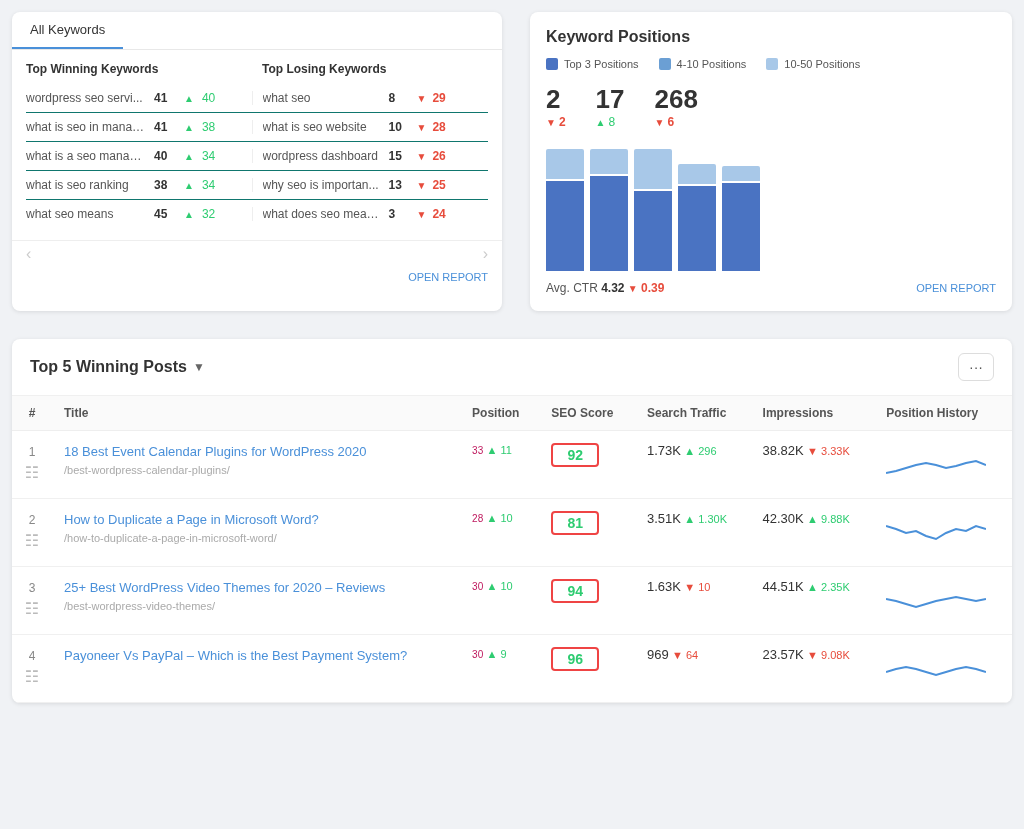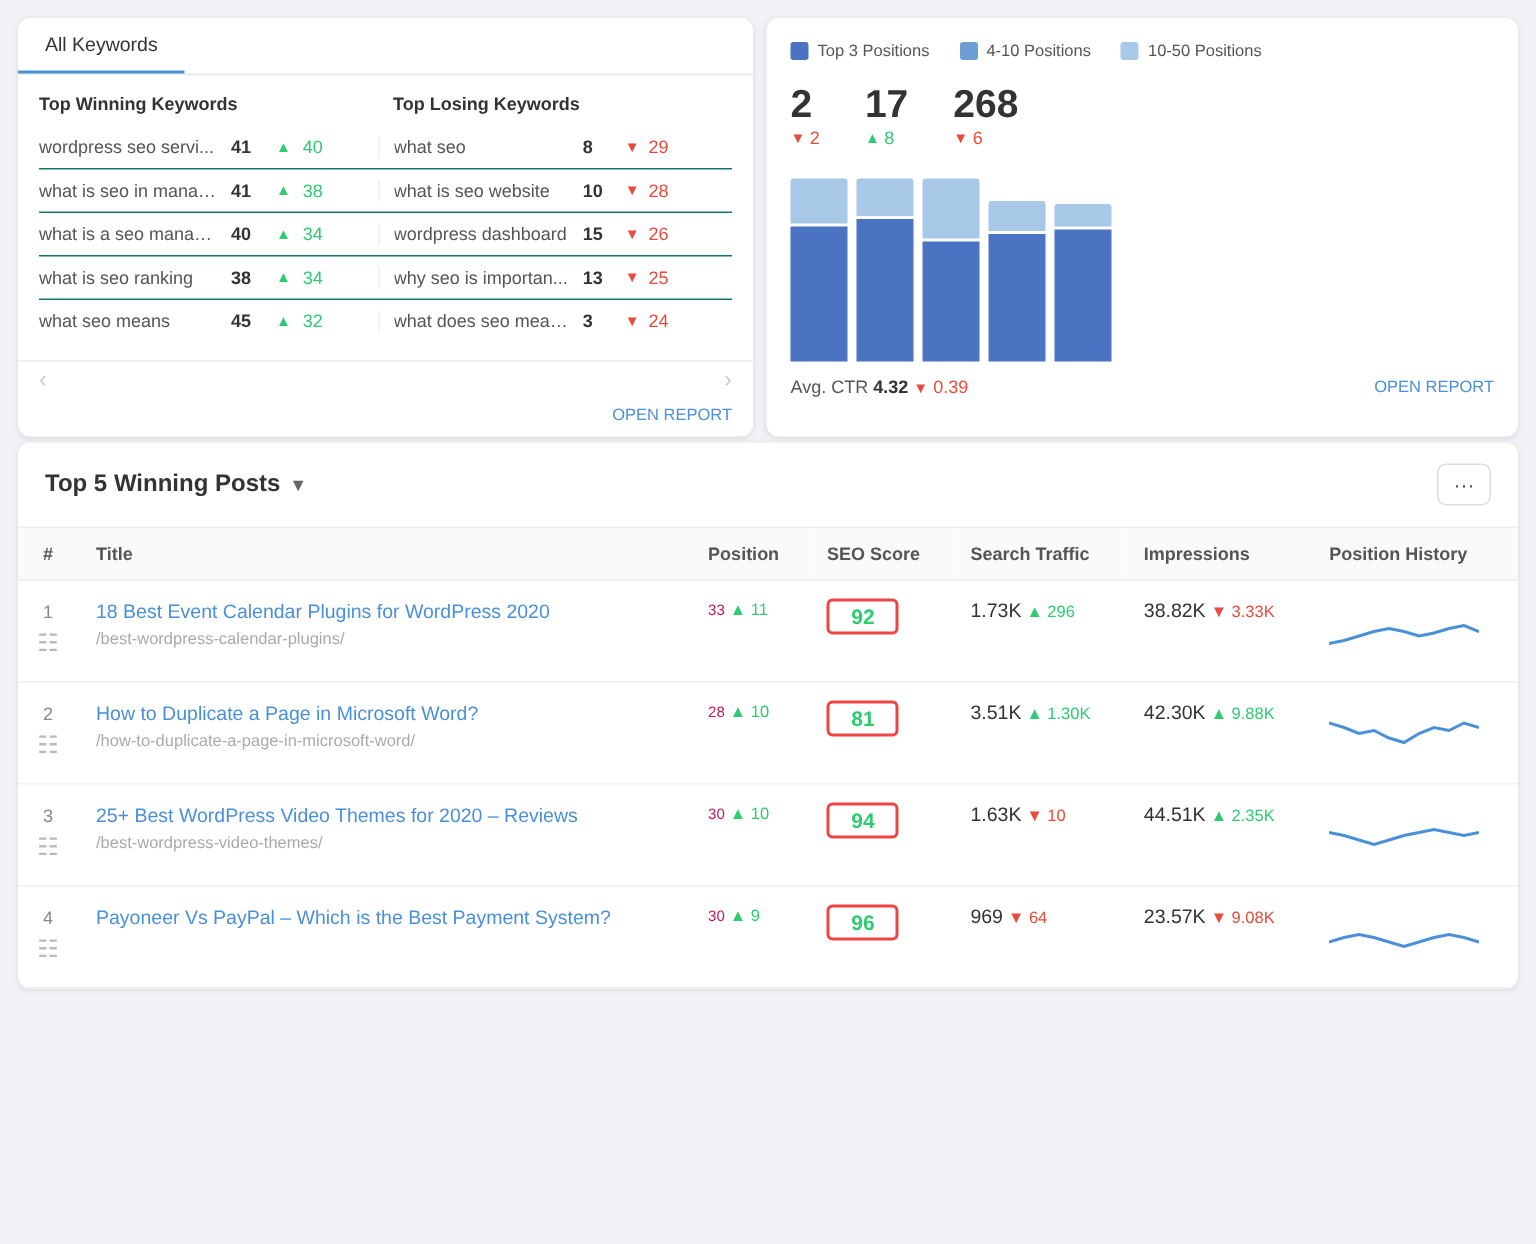--- a/index.html
+++ b/index.html
@@ -1,40 +1,40 @@
 <!DOCTYPE html>
 <html><head>
   <meta charset="utf-8">
   <style>
     * { box-sizing: border-box; margin: 0; padding: 0; }
     body { font-family: -apple-system, BlinkMacSystemFont, 'Segoe UI', sans-serif; background: #f0f2f5; font-size: 13px; color: #333; }
 
     .dashboard { padding: 12px; max-width: 1024px; }
 
-    .top-row { display: flex; gap: 9px; margin-bottom: 4px; }
+    .top-row { display: flex; gap: 28px; margin-bottom: 28px; }
 
     
     .keywords-panel { background: #fff; border-radius: 8px; box-shadow: 0 1px 4px rgba(0,0,0,0.1); flex: 0 0 490px; overflow: hidden; }
     .tabs { display: flex; border-bottom: 1px solid #e8e8e8; }
     .tab { padding: 10px 18px; cursor: pointer; font-size: 13px; color: #666; border-bottom: 2px solid transparent; }
     .tab.active { color: #333; border-bottom: 2px solid #4a90d9; font-weight: 500; }
     .keywords-content { padding: 12px 14px; }
     .kw-headers { display: flex; margin-bottom: 8px; }
     .kw-header-left { flex: 1; font-weight: 600; font-size: 12px; color: #333; }
     .kw-header-right { flex: 1; font-weight: 600; font-size: 12px; color: #333; padding-left: 10px; }
     .kw-row { display: flex; align-items: center; padding: 7px 0; border-bottom: 1px solid #0f766e; }
     .kw-row:last-child { border-bottom: none; }
     .kw-left { flex: 1; display: flex; align-items: center; gap: 8px; }
     .kw-right { flex: 1; display: flex; align-items: center; gap: 6px; padding-left: 10px; border-left: 1px solid #eee; }
     .kw-name { color: #555; font-size: 12px; flex: 1; min-width: 0; overflow: hidden; text-overflow: ellipsis; white-space: nowrap; max-width: 120px; }
     .kw-pos { font-size: 12px; color: #333; font-weight: 700; min-width: 22px; }
     .arrow-up { color: #2ecc71; font-size: 10px; }
     .arrow-down { color: #e74c3c; font-size: 10px; }
     .delta-green { color: #2ecc71; font-size: 12px; font-weight: 500; }
-    .delta-red { color: #e74c3c; font-size: 12px; font-weight: 400; }
+    .delta-red { color: #e74c3c; font-size: 12px; font-weight: 700; }
     .scroll-arrows { display: flex; justify-content: space-between; padding: 4px 14px; border-top: 1px solid #eee; }
     .scroll-arrow { color: #ccc; cursor: pointer; font-size: 16px; }
     .open-report { text-align: right; color: #4a90d9; font-size: 11px; font-weight: 500; cursor: pointer; padding: 4px 14px 8px; }
 
     
     .positions-panel { background: #fff; border-radius: 8px; box-shadow: 0 1px 4px rgba(0,0,0,0.1); flex: 1; padding: 16px; }
     .positions-title { font-size: 16px; font-weight: 600; color: #333; margin-bottom: 12px; }
     .legend { display: flex; gap: 20px; margin-bottom: 14px; }
     .legend-item { display: flex; align-items: center; gap: 6px; font-size: 11px; color: #555; }
     .legend-dot { width: 12px; height: 12px; border-radius: 2px; }
@@ -168,20 +168,21 @@
           </div>
       </div>
       <div class="scroll-arrows">
         <span class="scroll-arrow">‹</span>
         <span class="scroll-arrow">›</span>
       </div>
       <div class="open-report">OPEN REPORT</div>
     </div>
 
     <div class="positions-panel">
+      <div class="positions-title">Keyword Positions</div>
       <div class="legend" id="legend-items">
           <div class="legend-item">
             <span class="legend-dot" style="background:#4a73c2"></span>
     <span>Top 3 Positions</span>
           </div>
           <div class="legend-item">
             <span class="legend-dot" style="background:#6b9fd4"></span>
     <span>4-10 Positions</span>
           </div>
           <div class="legend-item">

